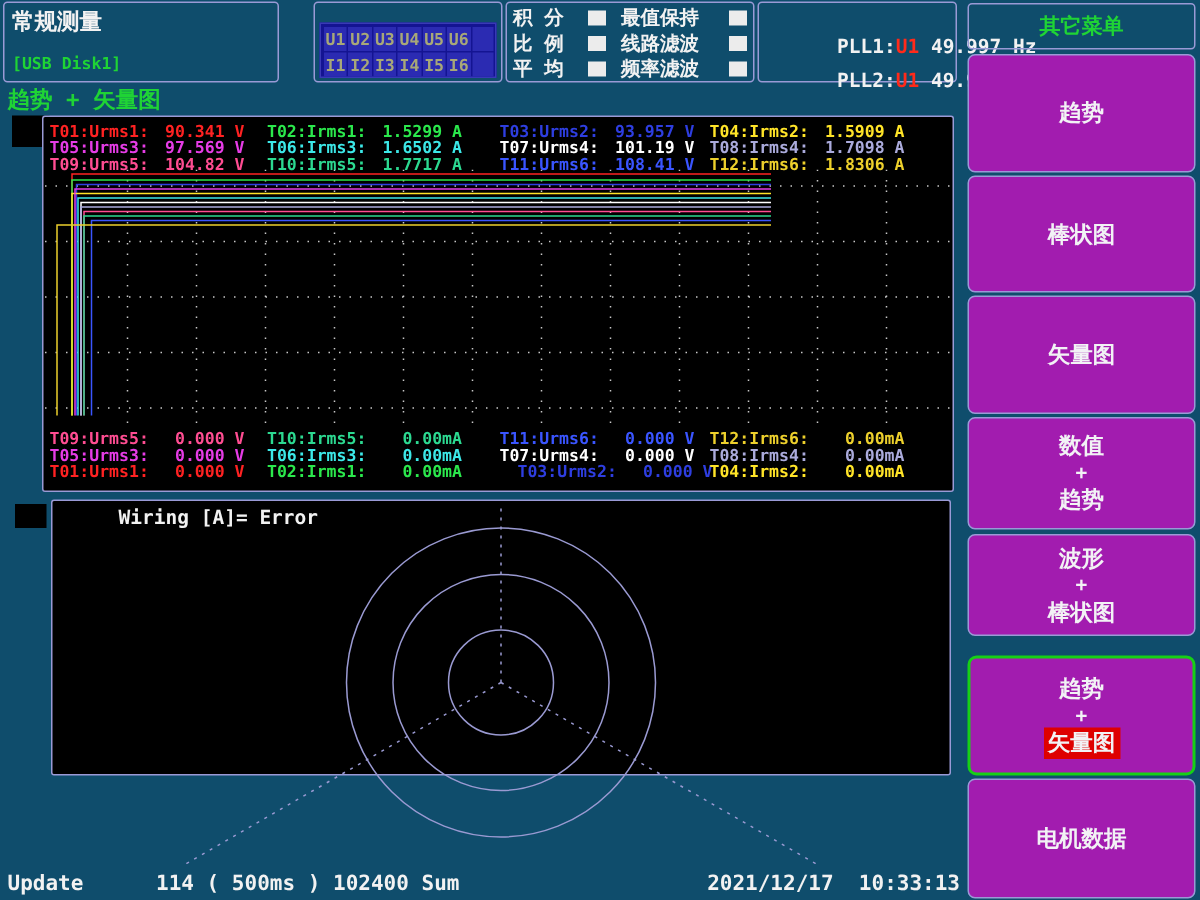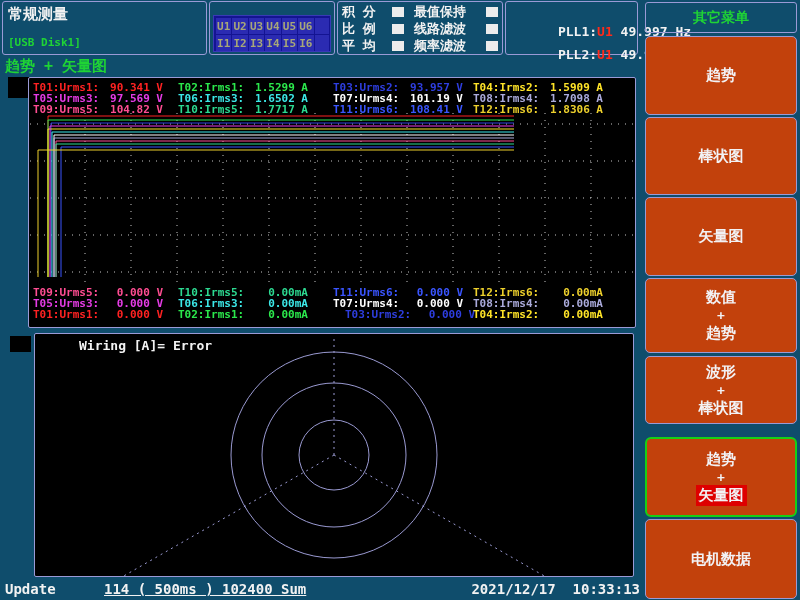--- a/index.html
+++ b/index.html
@@ -26,36 +26,36 @@
   .toglbl1{display:inline-block;width:44px;}
   .toglbl2{display:inline-block;width:66px;margin-left:10px;}
   .pllrow{position:absolute;left:5px;font-size:13px;white-space:pre;}
   .pagetitle{left:5px;top:57px;font-size:15px;}
   
   .tval{position:absolute;font-size:11px;font-weight:bold;white-space:pre;}
   .tl{display:inline-block;width:72px;}
   .tv{display:inline-block;width:58px;text-align:right;}
   
   .sbtn{position:absolute;left:645px;width:152px;border:1px solid #9A9AD6;border-radius:5px;
-        background:#c2410c;color:#F2F2F5;font-size:15px;font-weight:bold;
+        background:#a21caf;color:#F2F2F5;font-size:15px;font-weight:bold;
         display:flex;flex-direction:column;align-items:center;justify-content:center;
         line-height:21px;box-sizing:border-box;cursor:pointer;}
   .sbtn.sel{border:2px solid #16D016;border-radius:6px;}
   .hlred{padding:0 3px;}
   .plus{font-size:13px;line-height:15px;}
   
   .status{font-size:14px;}
   svg{position:absolute;display:block;}
 </style>
 </head>
 <body>
 
 <div id="screen">
 
-  <div class="box" style="left:2px;top:1px;width:205px;height:54px;">
+  <div class="box" style="left:2px;top:1px;width:184px;height:54px;">
     <div class="abs wt mode">常规测量</div>
     <div class="abs grn usb">[USB Disk1]</div>
   </div>
 
   <div class="box" style="left:209px;top:1px;width:126px;height:54px;">
     <div class="navybox">
       <div class="cellrow">
         <div class="cell">U1</div>
         <div class="cell">U2</div>
         <div class="cell">U3</div>
@@ -158,21 +158,21 @@
     <div class="tval" style="left: 149px; top: 219px; color: rgb(60, 232, 232);"><span class="tl">T06:Irms3:</span><span class="tv">0.00mA</span></div>
     <div class="tval" style="left: 304px; top: 219px; color: rgb(255, 255, 255);"><span class="tl">T07:Urms4:</span><span class="tv">0.000 V</span></div>
     <div class="tval" style="left: 444px; top: 219px; color: rgb(171, 171, 220);"><span class="tl">T08:Irms4:</span><span class="tv">0.00mA</span></div>
     <div class="tval" style="left: 4px; top: 230px; color: rgb(255, 34, 34);"><span class="tl">T01:Urms1:</span><span class="tv">0.000 V</span></div>
     <div class="tval" style="left: 149px; top: 230px; color: rgb(43, 232, 76);"><span class="tl">T02:Irms1:</span><span class="tv">0.00mA</span></div>
     <div class="tval" style="left: 316px; top: 230px; color: rgb(46, 62, 224);"><span class="tl">T03:Urms2:</span><span class="tv">0.000 V</span></div>
     <div class="tval" style="left: 444px; top: 230px; color: rgb(255, 228, 40);"><span class="tl">T04:Irms2:</span><span class="tv">0.00mA</span></div>
   </div>
 
   <div class="tab" style="left:10px;top:336px;width:21px;height:16px;"></div>
-  <div class="panel" style="left:34px;top:333px;width:600px;height:244px;padding-left:14px;">
+  <div class="panel" style="left:34px;top:333px;width:600px;height:184px;padding-left:14px;">
     <div class="abs wt" style="left:44px;top:4px;font-size:13px;white-space:pre;">Wiring [A]= Error</div>
     <svg style="left:0;top:0;" width="598" height="242" viewBox="0 0 598 242">
       <circle cx="299" cy="121" r="103" fill="none" stroke="#9A9AD2" stroke-width="1"></circle>
       <circle cx="299" cy="121" r="72" fill="none" stroke="#9A9AD2" stroke-width="1"></circle>
       <circle cx="299" cy="121" r="35" fill="none" stroke="#9A9AD2" stroke-width="1"></circle>
       <line x1="299" y1="121" x2="299" y2="3" stroke="#9A9AD2" stroke-width="1" stroke-dasharray="2,4"></line>
       <line x1="299" y1="121" x2="47" y2="266" stroke="#9A9AD2" stroke-width="1" stroke-dasharray="2,4"></line>
       <line x1="299" y1="121" x2="551" y2="266" stroke="#9A9AD2" stroke-width="1" stroke-dasharray="2,4"></line>
     </svg>
   </div>
@@ -202,16 +202,16 @@
   <div class="sbtn sel" style="top:437px;height:80px;">
     <span>趋势</span>
       <span class="plus">+</span>
       <span class="hlred" style="background-color: rgb(222, 0, 0);">矢量图</span>
   </div>
   <div class="sbtn" style="top:519px;height:80px;">
       <span>电机数据</span>
     </div>
 
   <div class="abs wt status" style="left:5px;top:581px;">Update</div>
-  <div class="abs wt status" style="left:104px;top:581px;text-decoration:underline;">114 ( 500ms ) 102400 Sum</div>
+  <div class="abs wt status" style="left:104px;top:581px;">114 ( 500ms ) 102400 Sum</div>
   <div class="abs wt status" style="left:357px;top:581px;width:283px;text-align:right;white-space:pre;">2021/12/17  10:33:13</div>
 
 </div>
 
 </body></html>

